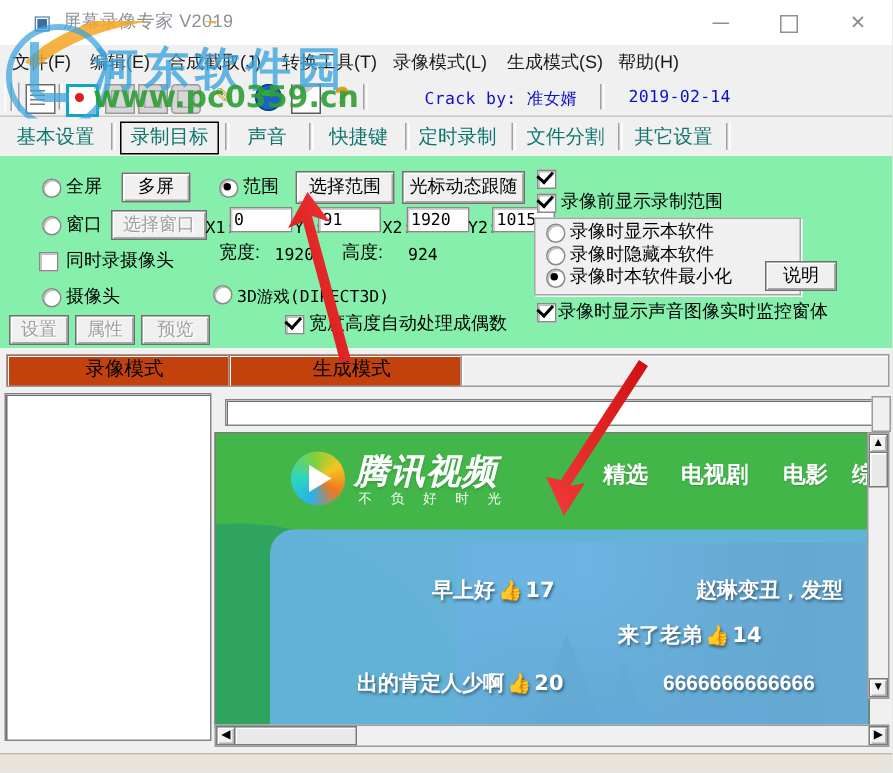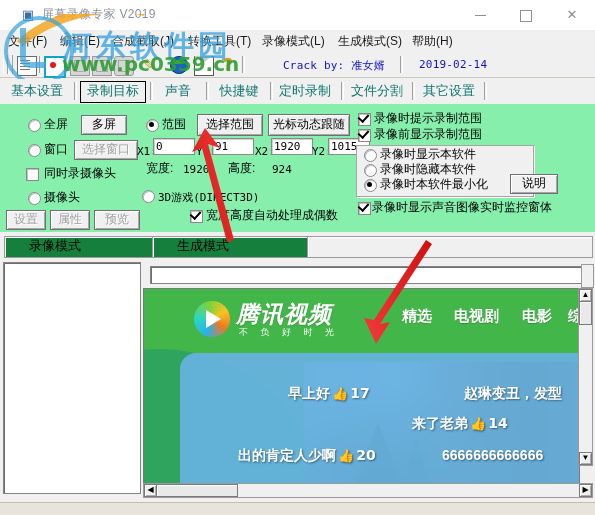--- a/index.html
+++ b/index.html
@@ -130,24 +130,24 @@
     font-size:12px;color:#000;text-align:center;white-space:nowrap;}
   .btn.dis{color:#a0a0a0;text-shadow:1px 1px 0 #fff;}
   .txt{position:absolute;background:#fff;border:1px solid #8a8a8a;
     box-shadow:inset 1px 1px 0 #d0d0d0;
     font-family:"DejaVu Sans Mono","Liberation Mono",monospace;
     font-size:11px;color:#000;padding-left:2px;line-height:15px;}
   .grpbox{position:absolute;border:1px solid #a6a6a6;
     box-shadow:1px 1px 0 #fff;background:#f0f0f0;}
 
   
-  .modetab{position:absolute;height:20px;background:#15803d;
+  .modetab{position:absolute;height:20px;background:#c2410c;
     border:1px solid #9a9a9a;
     box-shadow:inset 1px 1px 0 #fff;
-    font-size:13px;color:#000;line-height:18px;padding-left:24px;}
+    font-size:13px;color:#000;line-height:18px;padding-left:4px;text-align:center;}
 
   
   .listbox{position:absolute;background:#fff;border:1px solid #848484;
     box-shadow:inset 1px 1px 0 #6e6e6e;}
   .urlbox{position:absolute;background:#fff;border:1px solid #848484;
     box-shadow:inset 1px 1px 0 #6e6e6e;}
   .preview{position:absolute;overflow:hidden;background:#43b649;
     border:1px solid #7a7a7a;}
   .sky{position:absolute;left:0;top:0;width:100%;height:100%;
     background:linear-gradient(#43b649 0%,#43b649 100%);}
@@ -306,21 +306,20 @@
     <div class="lbl" style="left:228px;top:58px">高度:</div>
     <div class="lbl mono" style="left:272px;top:59px">924</div>
 
     <div class="rad" style="left:142px;top:86px"></div>
     <div class="lbl mono" style="left:158px;top:87px;font-size:11px">3D游戏(DIRECT3D)</div>
 
     <div class="chk on" style="left:190px;top:106px"></div>
     <div class="lbl" style="left:206px;top:105px">宽度高度自动处理成偶数</div>
 
     <div class="chk on" style="left:358px;top:9px"></div>
-    <div class="lbl" style="left:374px;top:8px">录像时提示录制范围</div>
 
     <div class="chk on" style="left:358px;top:25px"></div>
     <div class="lbl" style="left:374px;top:24px">录像前显示录制范围</div>
 
     <div class="grpbox" style="left:356px;top:41px;width:176px;height:50px"></div>
     <div class="rad" style="left:364px;top:45px"></div>
     <div class="lbl" style="left:380px;top:44px">录像时显示本软件</div>
     <div class="rad" style="left:364px;top:60px"></div>
     <div class="lbl" style="left:380px;top:59px">录像时隐藏本软件</div>
     <div class="rad on" style="left:364px;top:75px"></div>

